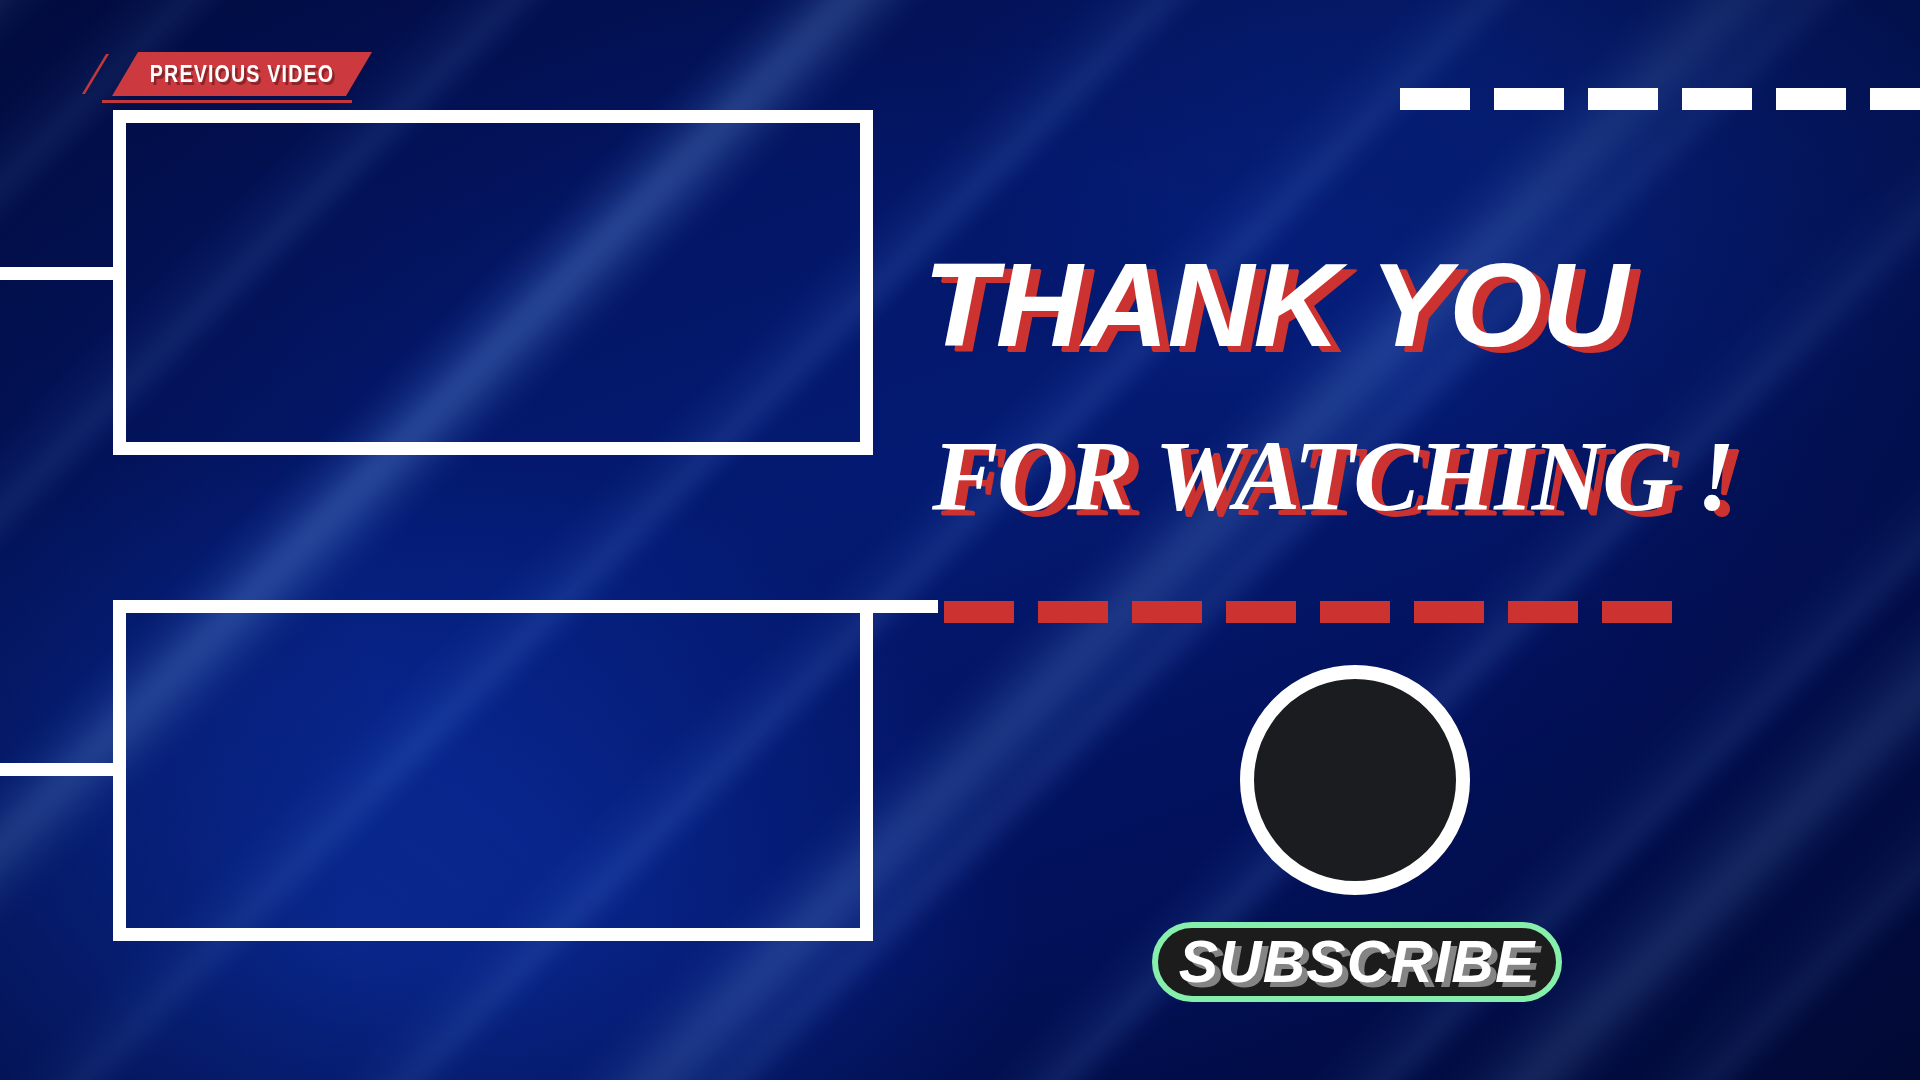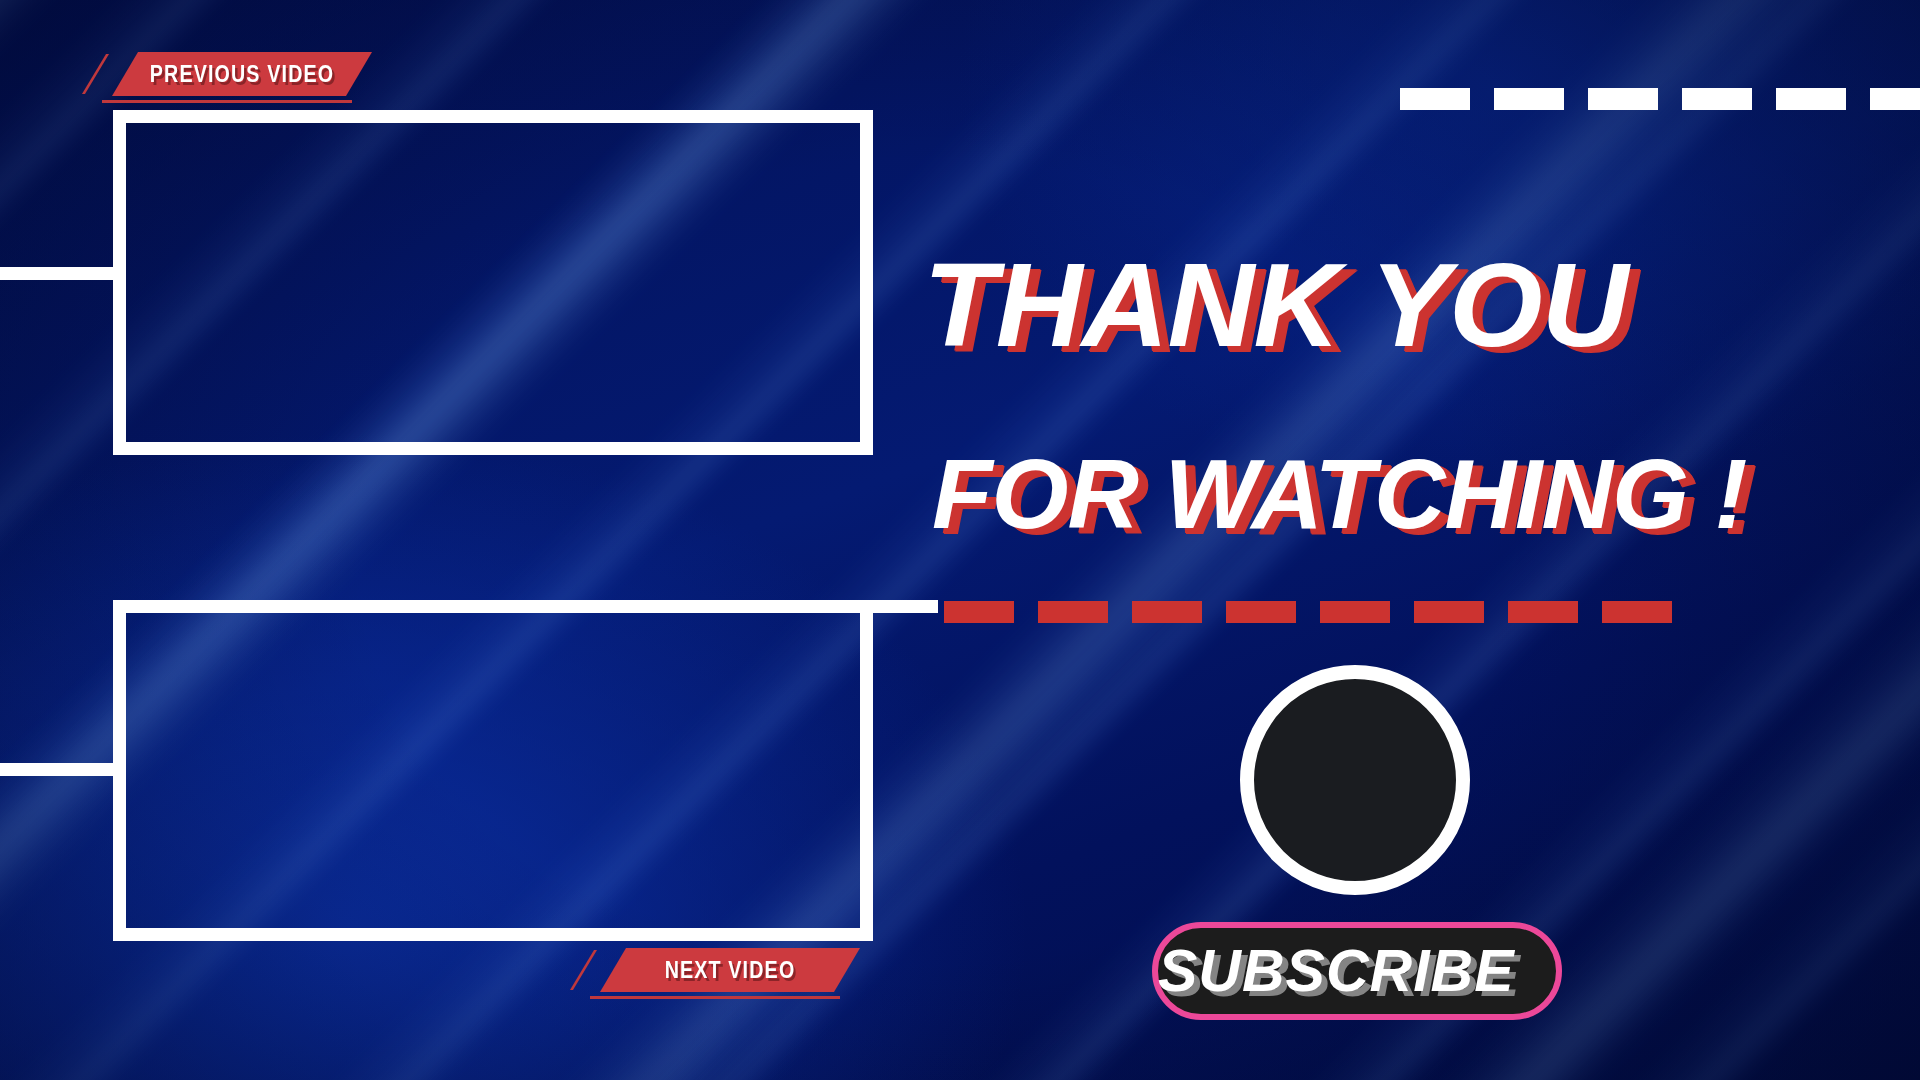--- a/index.html
+++ b/index.html
@@ -160,48 +160,49 @@
     font-weight: 700;
     font-style: italic;
     color: #ffffff;
     white-space: nowrap;
     letter-spacing: -1px;
     text-shadow:
       9px 5px 0 #cc3330,
       10px 6px 0 #cc3330;
   }
   #hl-1 { font-size: 118px; line-height: 1.0; transform: scaleX(1.02); }
-  #hl-2 { font-size: 99px;  line-height: 1.0; margin-top: 80px; transform: scaleX(1.0); }
+  #hl-2 { font-size: 99px;  line-height: 1.0; margin-top: 62px; transform: scaleX(1.0); font-family: Liberation Serif, serif; }
 
   
   #avatar {
     position: absolute;
     left: 1240px;
     top: 665px;
     width: 230px;
     height: 230px;
     border-radius: 50%;
     background: #1a1c20;
     border: 14px solid #ffffff;
     box-sizing: border-box;
   }
 
   
   #subscribe {
     position: absolute;
     left: 1152px;
     top: 922px;
     width: 410px;
-    height: 98px;
+    height: 80px;
     border-radius: 49px;
     background: #1c1c1c;
-    border: 6px solid #ec4899;
+    border: 6px solid #86efac;
     box-sizing: border-box;
     display: flex;
     align-items: center;
+    justify-content: center;
   }
   #subscribe .sub-label {
     color: #ffffff;
     font-weight: 700;
     font-style: italic;
     font-size: 59px;
     letter-spacing: 1px;
     text-shadow: 6px 5px 0 rgba(150,150,150,.85);
     white-space: nowrap;
   }
@@ -242,26 +243,20 @@
   <div class="frame" id="frame-top"></div>
   <div class="frame" id="frame-bottom"></div>
 
   <div class="banner" id="banner-prev">
     <div class="tick"></div>
     <div class="shape"></div>
     <div class="underline"></div>
     <div class="label">PREVIOUS VIDEO</div>
   </div>
 
-  <div class="banner" id="banner-next">
-    <div class="tick"></div>
-    <div class="shape"></div>
-    <div class="underline"></div>
-    <div class="label">NEXT VIDEO</div>
-  </div>
 
   <div id="headline">
     <div class="hl-line" id="hl-1">THANK YOU</div>
     <div class="hl-line" id="hl-2">FOR WATCHING !</div>
   </div>
 
   <div id="avatar"></div>
 
   <div id="subscribe">
     <span class="sub-label">SUBSCRIBE</span>

